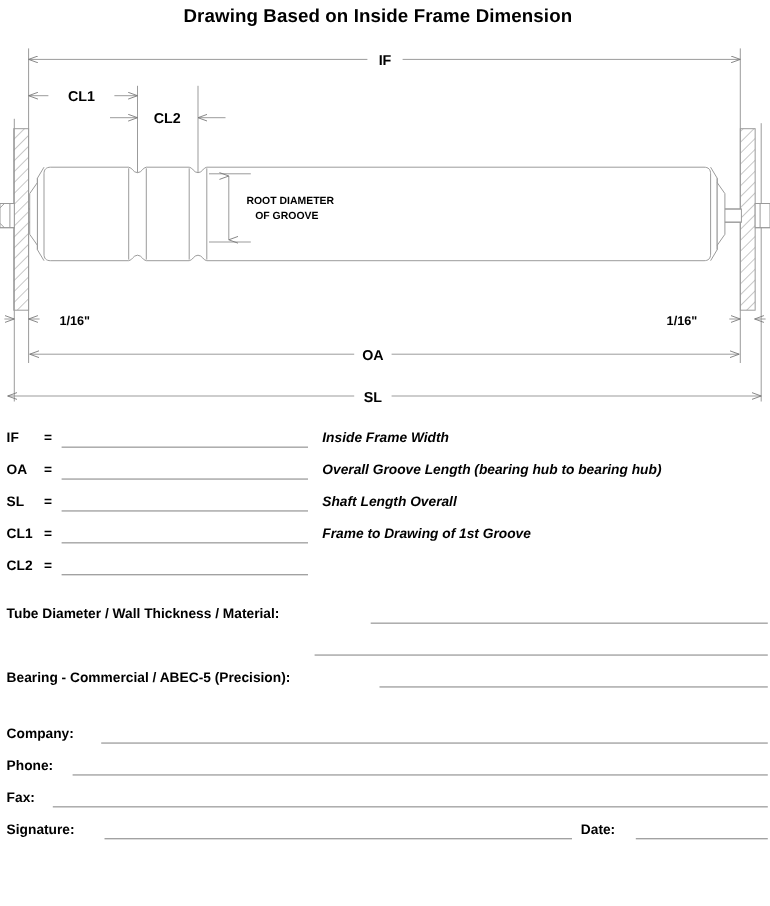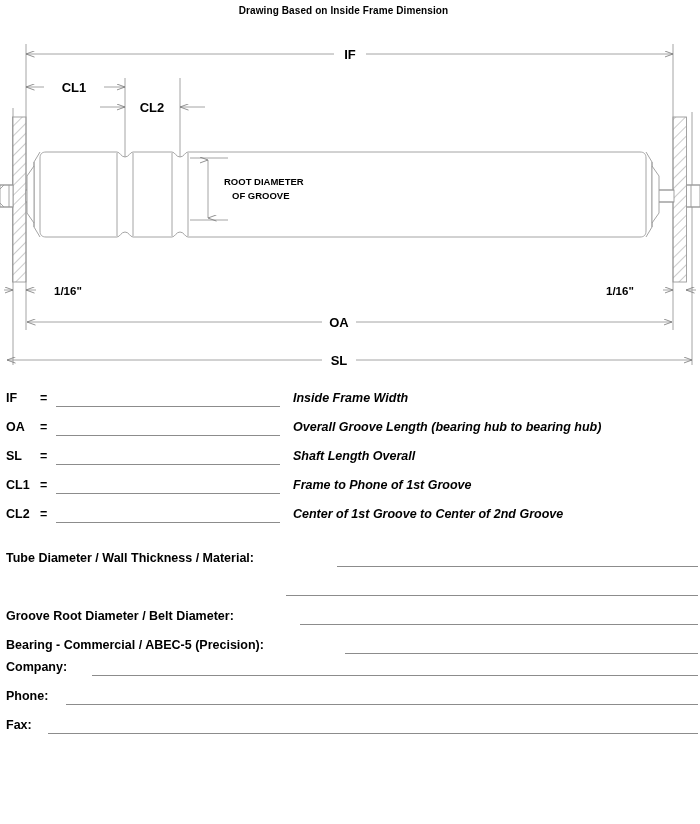--- a/index.html
+++ b/index.html
@@ -16,21 +16,21 @@
     overflow: hidden;
   }
 
   
   .title {
     position: absolute;
     top: 5px;
     left: 0;
     width: 687px;
     text-align: center;
-    font-size: 10px;
+    font-size: 17px;
     font-weight: bold;
     letter-spacing: 0.1px;
   }
 
   
   #drawing-area {
     position: absolute;
     top: 0;
     left: 0;
     width: 700px;
@@ -349,54 +349,55 @@
   <div class="def-row">
     <span class="def-key">SL</span>
     <span class="def-eq">=</span>
     <span class="def-blank"></span>
     <span class="def-desc">Shaft Length Overall</span>
   </div>
   <div class="def-row">
     <span class="def-key">CL1</span>
     <span class="def-eq">=</span>
     <span class="def-blank"></span>
-    <span class="def-desc">Frame to Phone of 1st Groove</span>
+    <span class="def-desc">Frame to Drawing of 1st Groove</span>
   </div>
   <div class="def-row">
     <span class="def-key">CL2</span>
     <span class="def-eq">=</span>
     <span class="def-blank"></span>
-    <span class="def-desc">Center of 1st Groove to Center of 2nd Groove</span>
   </div>
 </div>
 
 <div class="specs">
   <div class="spec-row">
     <span class="spec-label">Tube Diameter / Wall Thickness / Material:</span>
     <span class="spec-blank" style="left: 337px;"></span>
   </div>
   <div class="spec-row">
     <span class="spec-blank" style="left: 286px;"></span>
   </div>
   <div class="spec-row">
-    <span class="spec-label">Groove Root Diameter / Belt Diameter:</span>
-    <span class="spec-blank" style="left: 300px;"></span>
-  </div>
-  <div class="spec-row">
     <span class="spec-label">Bearing - Commercial / ABEC-5 (Precision):</span>
     <span class="spec-blank" style="left: 345px;"></span>
   </div>
 </div>
 
 <div class="contact">
   <div class="contact-row">
     <span class="contact-label">Company:</span>
     <span class="contact-blank" style="left: 92px;"></span>
   </div>
   <div class="contact-row">
     <span class="contact-label">Phone:</span>
     <span class="contact-blank" style="left: 66px;"></span>
   </div>
   <div class="contact-row">
     <span class="contact-label">Fax:</span>
     <span class="contact-blank" style="left: 48px;"></span>
   </div>
+  <div class="contact-row">
+    <span class="contact-label">Signature:</span>
+    <span class="contact-blank signature-blank" style="left: 95px; right: auto; width: 425px;"></span>
+    <span class="date-label">Date:</span>
+    <span class="date-blank"></span>
+  </div>
 </div>
 
 </body></html>

